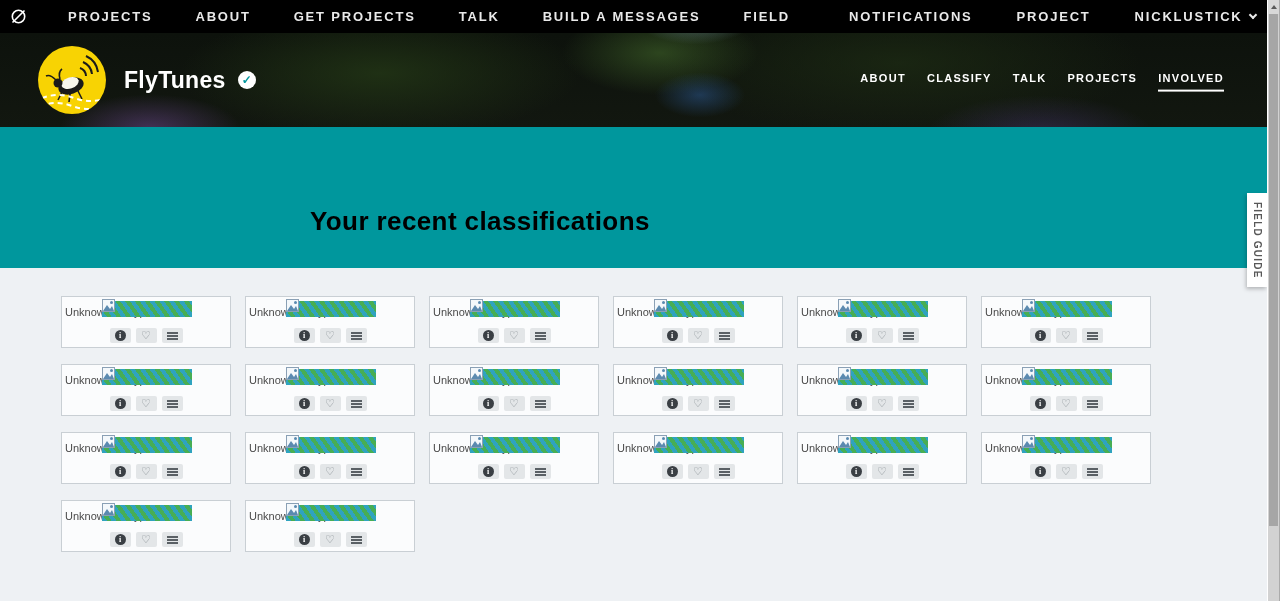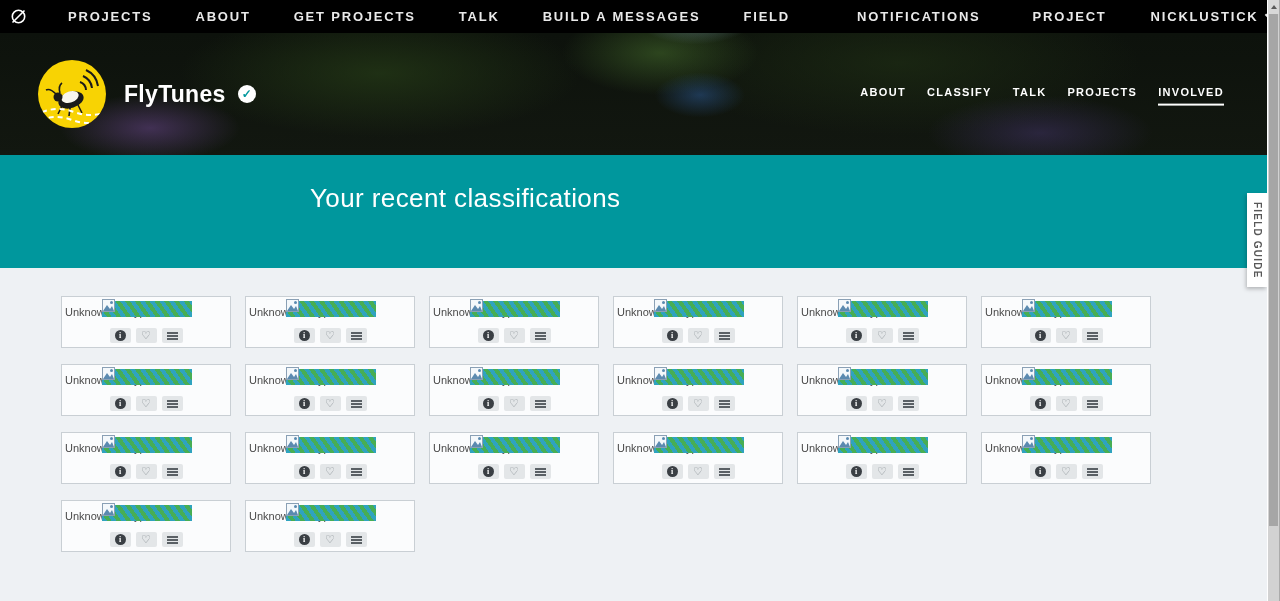--- a/index.html
+++ b/index.html
@@ -12,32 +12,32 @@
     position:absolute; left:0; top:0; width:1267px; height:33px;
     background:#000; display:flex; align-items:center; z-index:30;
   }
   .zlogo { width:17px; height:17px; margin:0 13px 0 10px; display:inline-flex; cursor:pointer; }
   .topnav nav { display:flex; align-items:center; }
   .tn-item {
     color:#e9e9e9; font-size:13px; font-weight:bold; letter-spacing:1.8px;
     margin-right:15px; cursor:pointer; white-space:nowrap;padding-left:28px;
   }
   .tn-spacer { flex:1; }
-  .tn-right .tn-item { margin-right:0; margin-left:24px; }
+  .tn-right .tn-item { margin-right:0; margin-left:16px; }
   .user-menu { display:inline-flex; align-items:center; margin-left:16px; cursor:pointer;justify-content:flex-end; }
   .user-menu .tn-item { margin:0; }
   .chev {
     width:6px; height:6px; border-right:2px solid #e9e9e9; border-bottom:2px solid #e9e9e9;
     transform:rotate(45deg); margin:-3px 0 0 7px;
   }
   .tn-pad-r { padding-right:20px; }
 
   
   .project-header {
-    position:absolute; left:0; top:33px; width:1267px; height:122px;
+    position:absolute; left:0; top:33px; width:1267px; height:94px;
     background:
       radial-gradient(90px 45px at 695px -20px, rgba(110,140,150,.75), rgba(110,140,150,0) 70%),
       radial-gradient(60px 30px at 700px 62px, rgba(40,80,130,.6), rgba(40,80,130,0) 75%),
       radial-gradient(140px 60px at 660px 20px, rgba(70,110,45,.55), rgba(70,110,45,0) 70%),
       radial-gradient(120px 45px at 150px 95px, rgba(105,70,140,.55), rgba(105,70,140,0) 75%),
       radial-gradient(150px 50px at 1040px 100px, rgba(80,60,130,.4), rgba(80,60,130,0) 75%),
       radial-gradient(250px 80px at 380px 40px, rgba(35,55,22,.8), rgba(35,55,22,0) 80%),
       radial-gradient(300px 90px at 900px 30px, rgba(30,45,20,.7), rgba(30,45,20,0) 80%),
       linear-gradient(#0d120c,#121710);
     display:flex; align-items:center; z-index:20;
@@ -60,22 +60,22 @@
     border-bottom:2px solid transparent;
   }
   .pn-item.active { border-bottom:2px solid #fff; }
 
   
   .banner {
     position:absolute; left:0; top:127px; width:1267px; height:141px;
     background:#00979d; z-index:10;
   }
   .banner h2 {
-    color:#ffffff; font-size:26px; font-weight:400; letter-spacing:.4px;
-    padding-top:56px; margin-left:310px;
+    color:#000000; font-size:26px; font-weight:700; letter-spacing:.4px;
+    padding-top:79px; margin-left:310px;
   }
 
   
   .content { position:absolute; left:0; top:268px; width:1268px; height:333px; background:#eef1f4; }
   .grid { margin:28px 0 0 61px; width:1092px; display:flex; flex-wrap:wrap; gap:16px 14px; }
   .card {
     position:relative; width:170px; height:52px;
     background:#fbfcfd; border:1px solid #c9cfd4;
   }
   .thumb-stripe {

